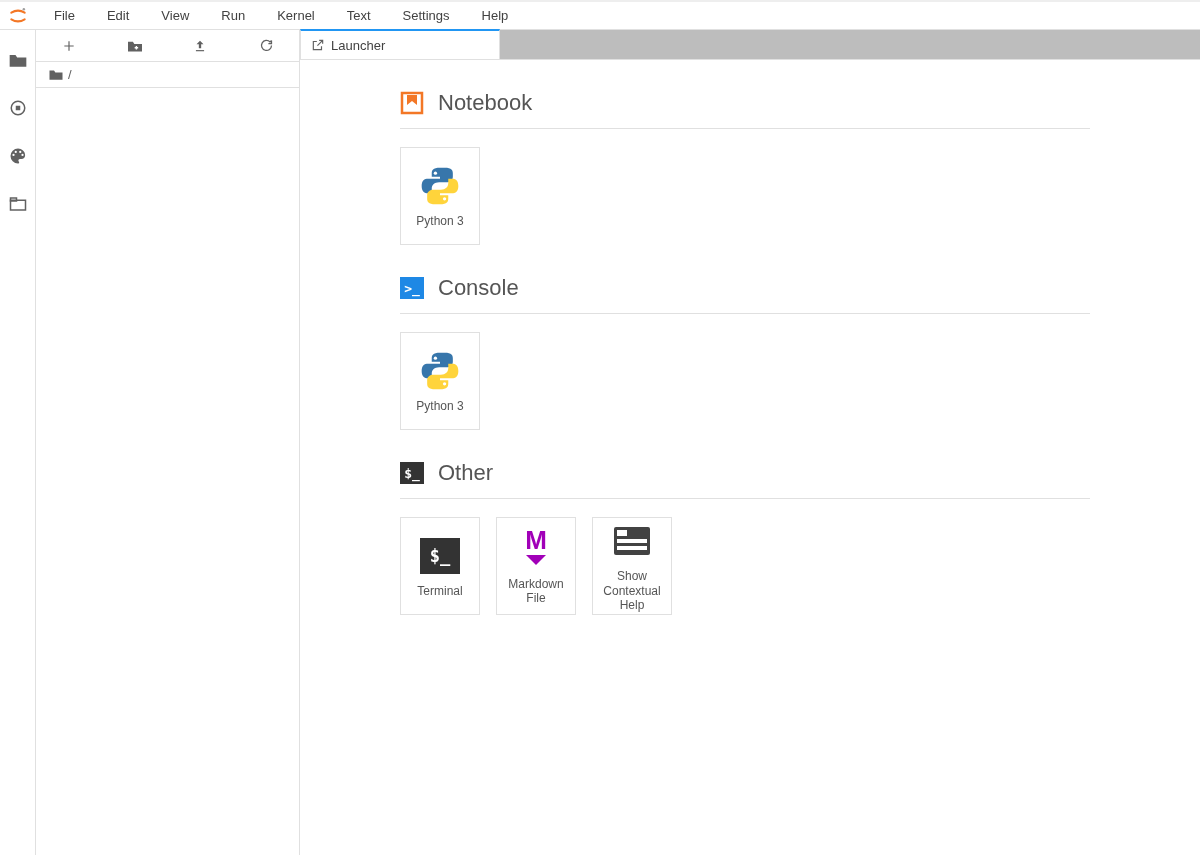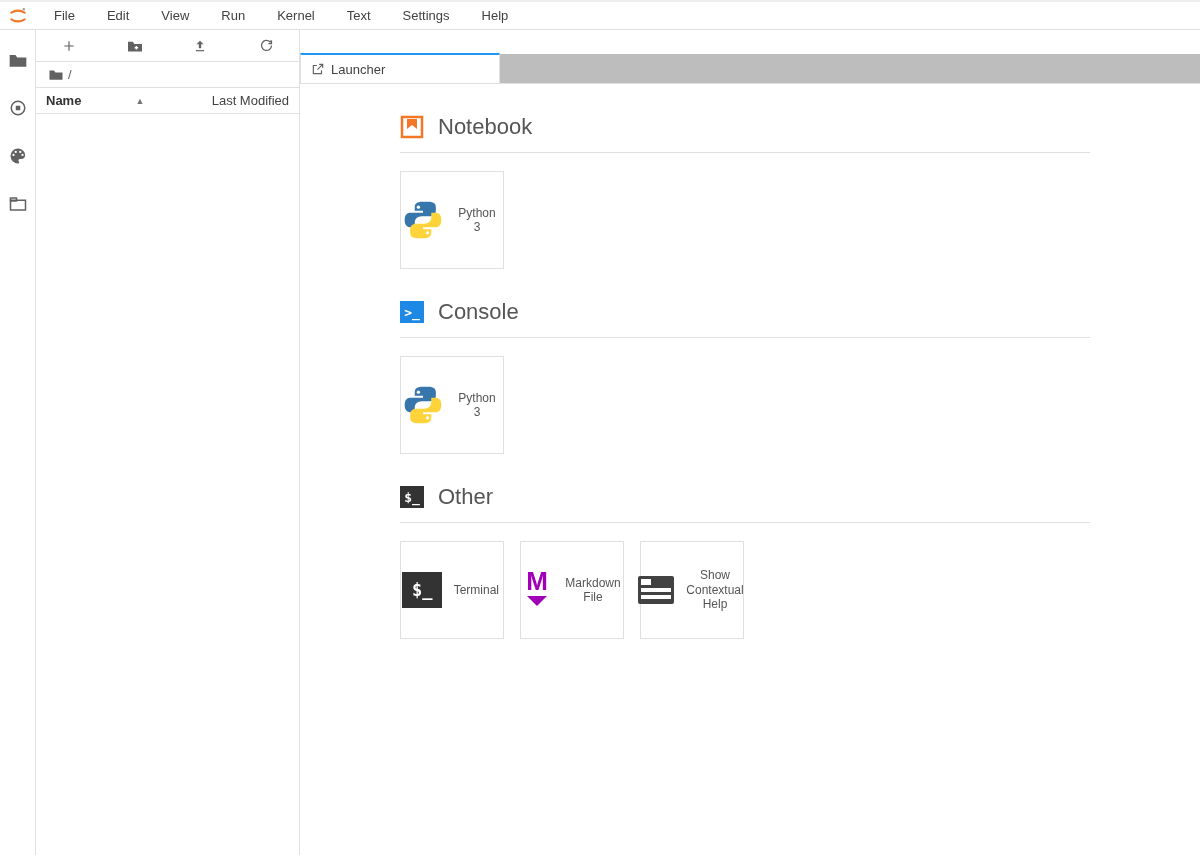--- a/index.html
+++ b/index.html
@@ -27,31 +27,31 @@
   
   .left-panel{width:264px;border-right:1px solid var(--border);display:flex;flex-direction:column;background:#fff;}
   .file-toolbar{height:32px;display:flex;align-items:center;justify-content:space-around;border-bottom:1px solid var(--border);}
   .file-toolbar .tb{flex:1;display:flex;justify-content:center;align-items:center;color:#616161;height:100%;}
   .breadcrumb{height:26px;display:flex;align-items:center;padding:0 12px;gap:4px;color:#616161;border-bottom:1px solid var(--border);}
   .file-header{height:26px;display:flex;align-items:center;border-bottom:1px solid var(--border);font-size:13px;}
   .fh-name{flex:1;padding-left:10px;font-weight:600;display:flex;align-items:center;gap:4px;}
   .fh-mod{padding-right:10px;color:#424242;}
   .sort-caret{font-size:9px;color:#757575;margin-left:50px;}
   
-  .main{flex:1;display:flex;flex-direction:column;background:#fff;min-width:0;margin-top:24px;}
+  .main{flex:1;display:flex;flex-direction:column;background:#fff;min-width:0;}
   .tabbar{height:30px;background:var(--grey-bg);display:flex;align-items:flex-end;border-bottom:1px solid var(--border);}
   .tab{background:#fff;border:1px solid var(--border);border-bottom:none;border-top:2px solid var(--tab-border);height:30px;display:flex;align-items:center;padding:0 28px 0 10px;font-size:13px;color:#424242;gap:6px;min-width:200px;}
   .tab svg{color:#616161;}
   .launcher{flex:1;overflow:auto;padding:30px 0 0 100px;}
   .section{margin-bottom:30px;}
   .section-header{display:flex;align-items:center;gap:14px;padding-bottom:12px;border-bottom:1px solid var(--border);margin-right:110px;}
   .section-title{font-size:22px;color:#555;}
   .section-icon{width:24px;height:24px;display:flex;align-items:center;justify-content:center;}
   .cards{display:flex;gap:16px;padding:18px 0 0 0;flex-wrap:wrap;}
-  .card{width:104px;height:98px;border:1px solid var(--border);display:flex;flex-direction:row;align-items:center;justify-content:center;gap:6px;cursor:pointer;}
+  .card{width:80px;height:98px;border:1px solid var(--border);display:flex;flex-direction:column;align-items:center;justify-content:center;gap:6px;cursor:pointer;}
   .card-icon{width:44px;height:44px;display:flex;align-items:center;justify-content:center;}
   .card-label{font-size:12px;color:#555;text-align:center;line-height:1.2;padding:0 4px;}
   .terminal-box{width:40px;height:36px;background:#333;color:#fff;display:flex;align-items:center;justify-content:center;font-family:monospace;font-size:17px;font-weight:bold;}
   .terminal-sm{width:24px;height:22px;background:#333;color:#fff;display:flex;align-items:center;justify-content:center;font-family:monospace;font-size:13px;font-weight:bold;}
   .console-box{width:24px;height:22px;background:#1e88e5;color:#fff;display:flex;align-items:center;justify-content:center;font-family:monospace;font-size:13px;font-weight:bold;}
 </style>
 </head>
 <body>
 
 <div class="app">
@@ -125,27 +125,20 @@
               <path fill="none" stroke="#616161" stroke-width="2" d="M20 12a8 8 0 11-2.3-5.7L20 4M20 4v5h-5"></path>
             </svg>
         </div>
       </div>
       <div class="breadcrumb">
         <svg width="16" height="13" viewBox="0 0 24 20">
             <path fill="#616161" d="M2 4h7l2 3h11v11H2z"></path>
           </svg>
         <span>/</span>
       </div>
-      <div class="file-header">
-        <div class="fh-name">
-          <span>Name</span>
-          <span class="sort-caret">▲</span>
-        </div>
-        <div class="fh-mod">Last Modified</div>
-      </div>
       <div style="flex:1"></div>
     </div>
 
     <div class="main">
       <div class="tabbar">
         <div class="tab">
           <svg width="14" height="14" viewBox="0 0 24 24">
               <path fill="none" stroke="#616161" stroke-width="2" d="M14 4h6v6M20 4l-9 9M18 14v6H4V6h6"></path>
             </svg>
           <span>Launcher</span>

